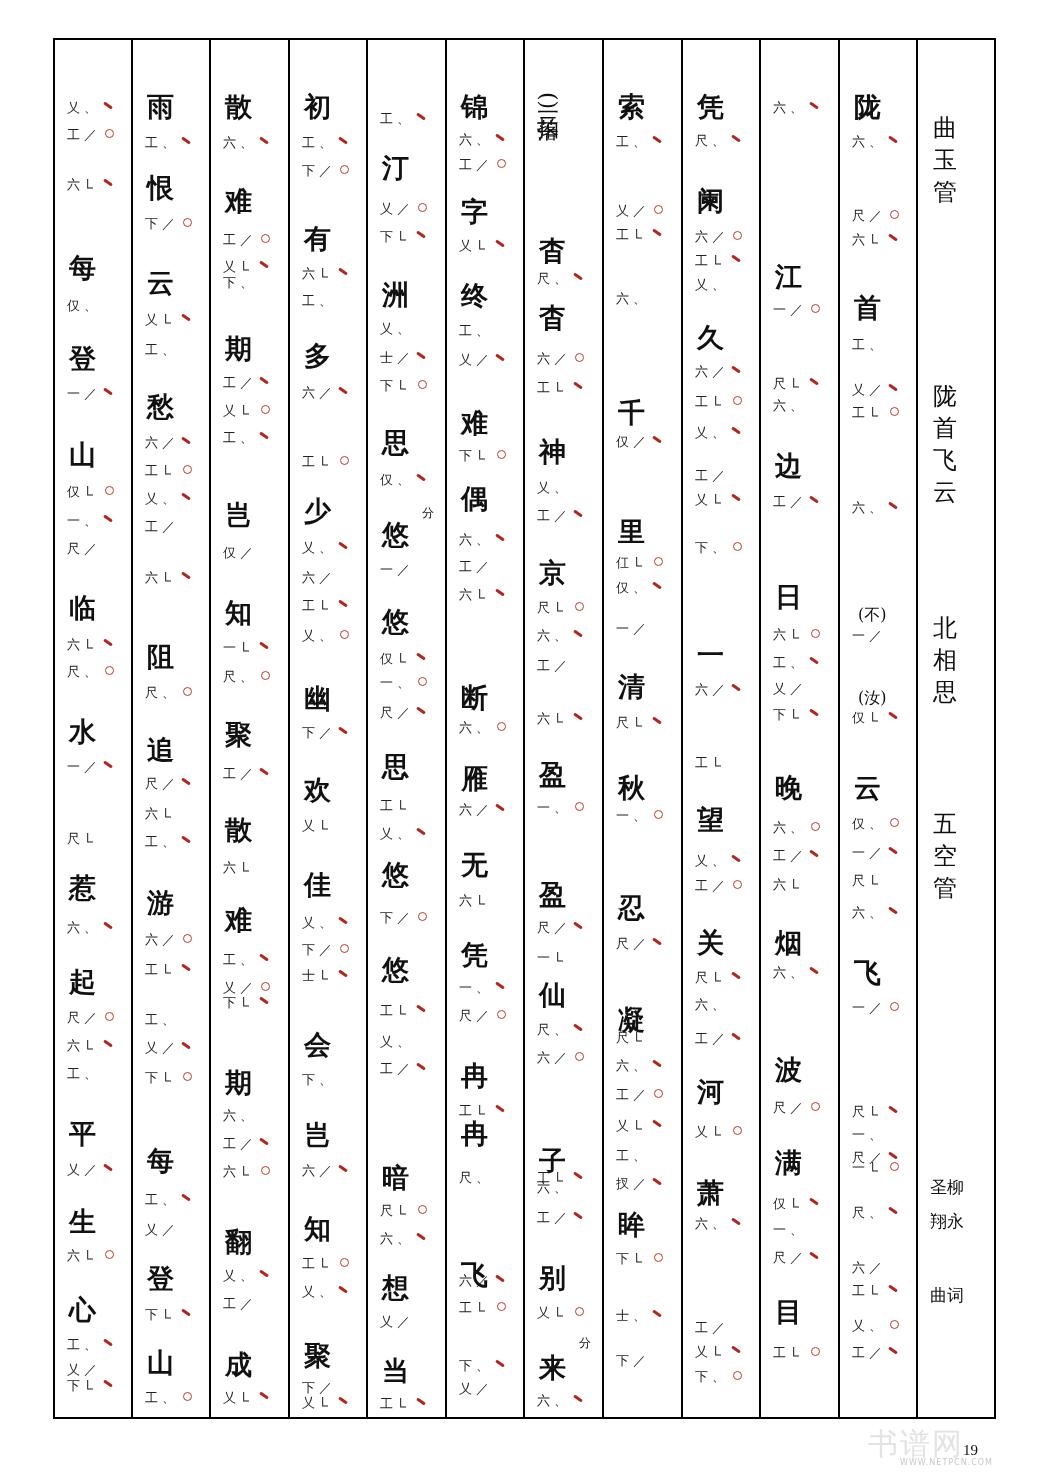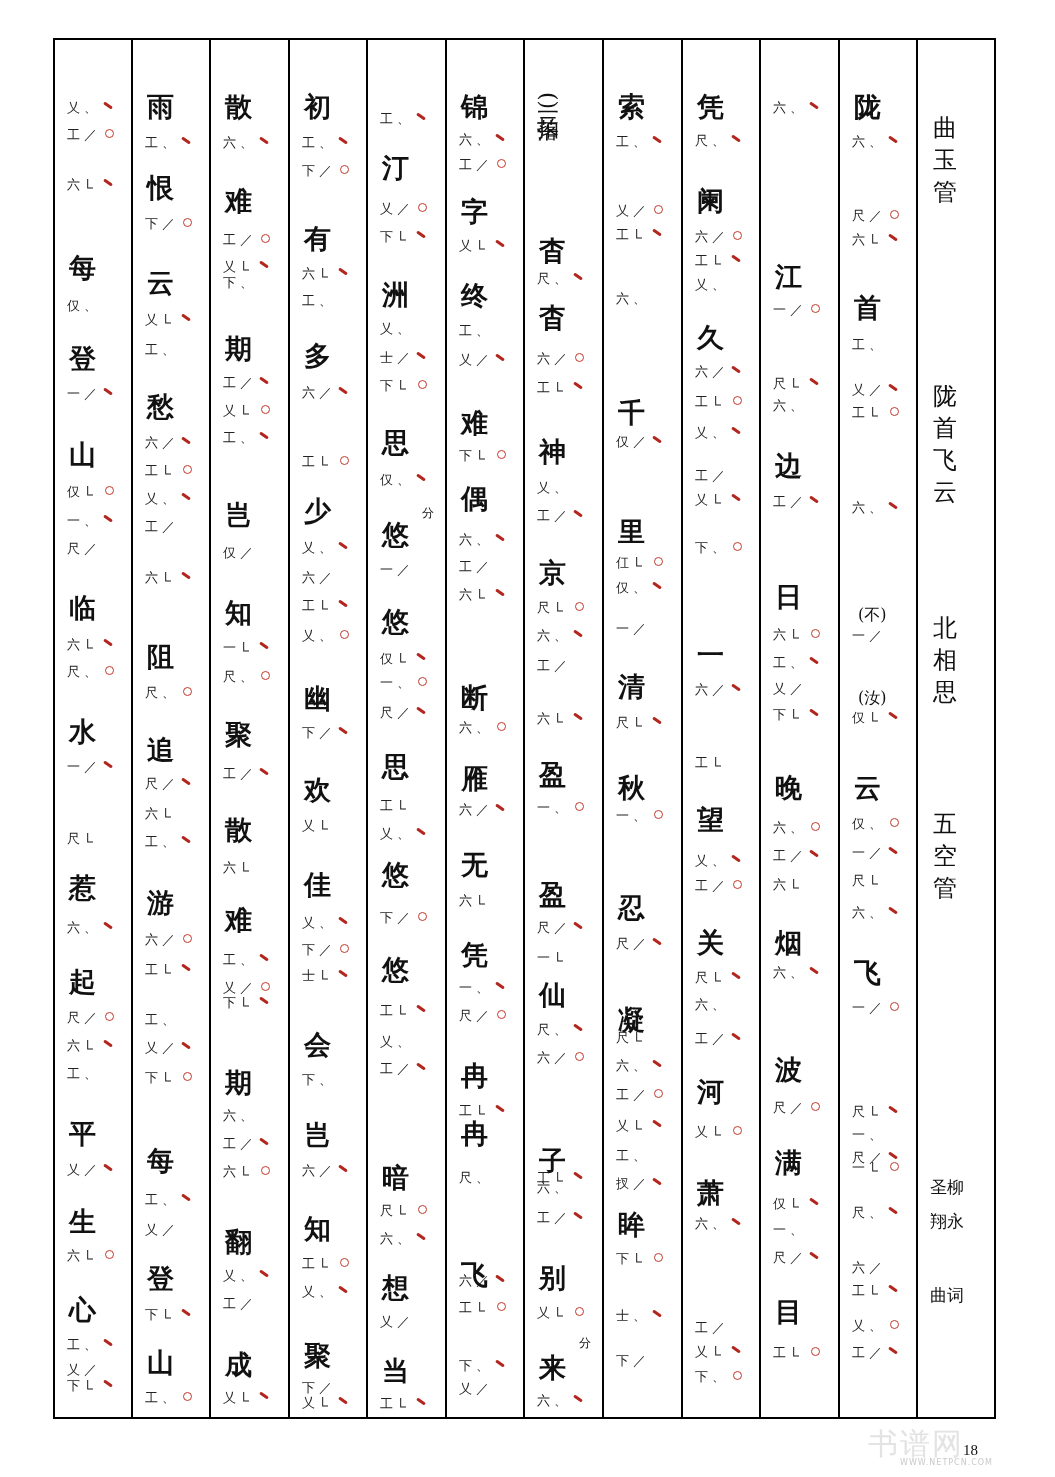--- a/index.html
+++ b/index.html
@@ -834,13 +834,13 @@
       <div class="note" style="top: 1362px; left: 14px;">乂</div>
       <div class="tech" style="top: 1362px; left: 31px;">／</div>
       <div class="note" style="top: 1378px; left: 14px;">下</div>
       <div class="tech" style="top: 1378px; left: 31px;">㇄</div>
       <div class="mk-red" style="top: 1382px; left: 50px;"></div>
     </div>
   </div>
 
 <div class="watermark">书谱网</div>
 <div class="watermark-sub">WWW.NETPCN.COM</div>
-<div class="page-num">18</div>
+<div class="page-num">19</div>
 
 </body></html>

